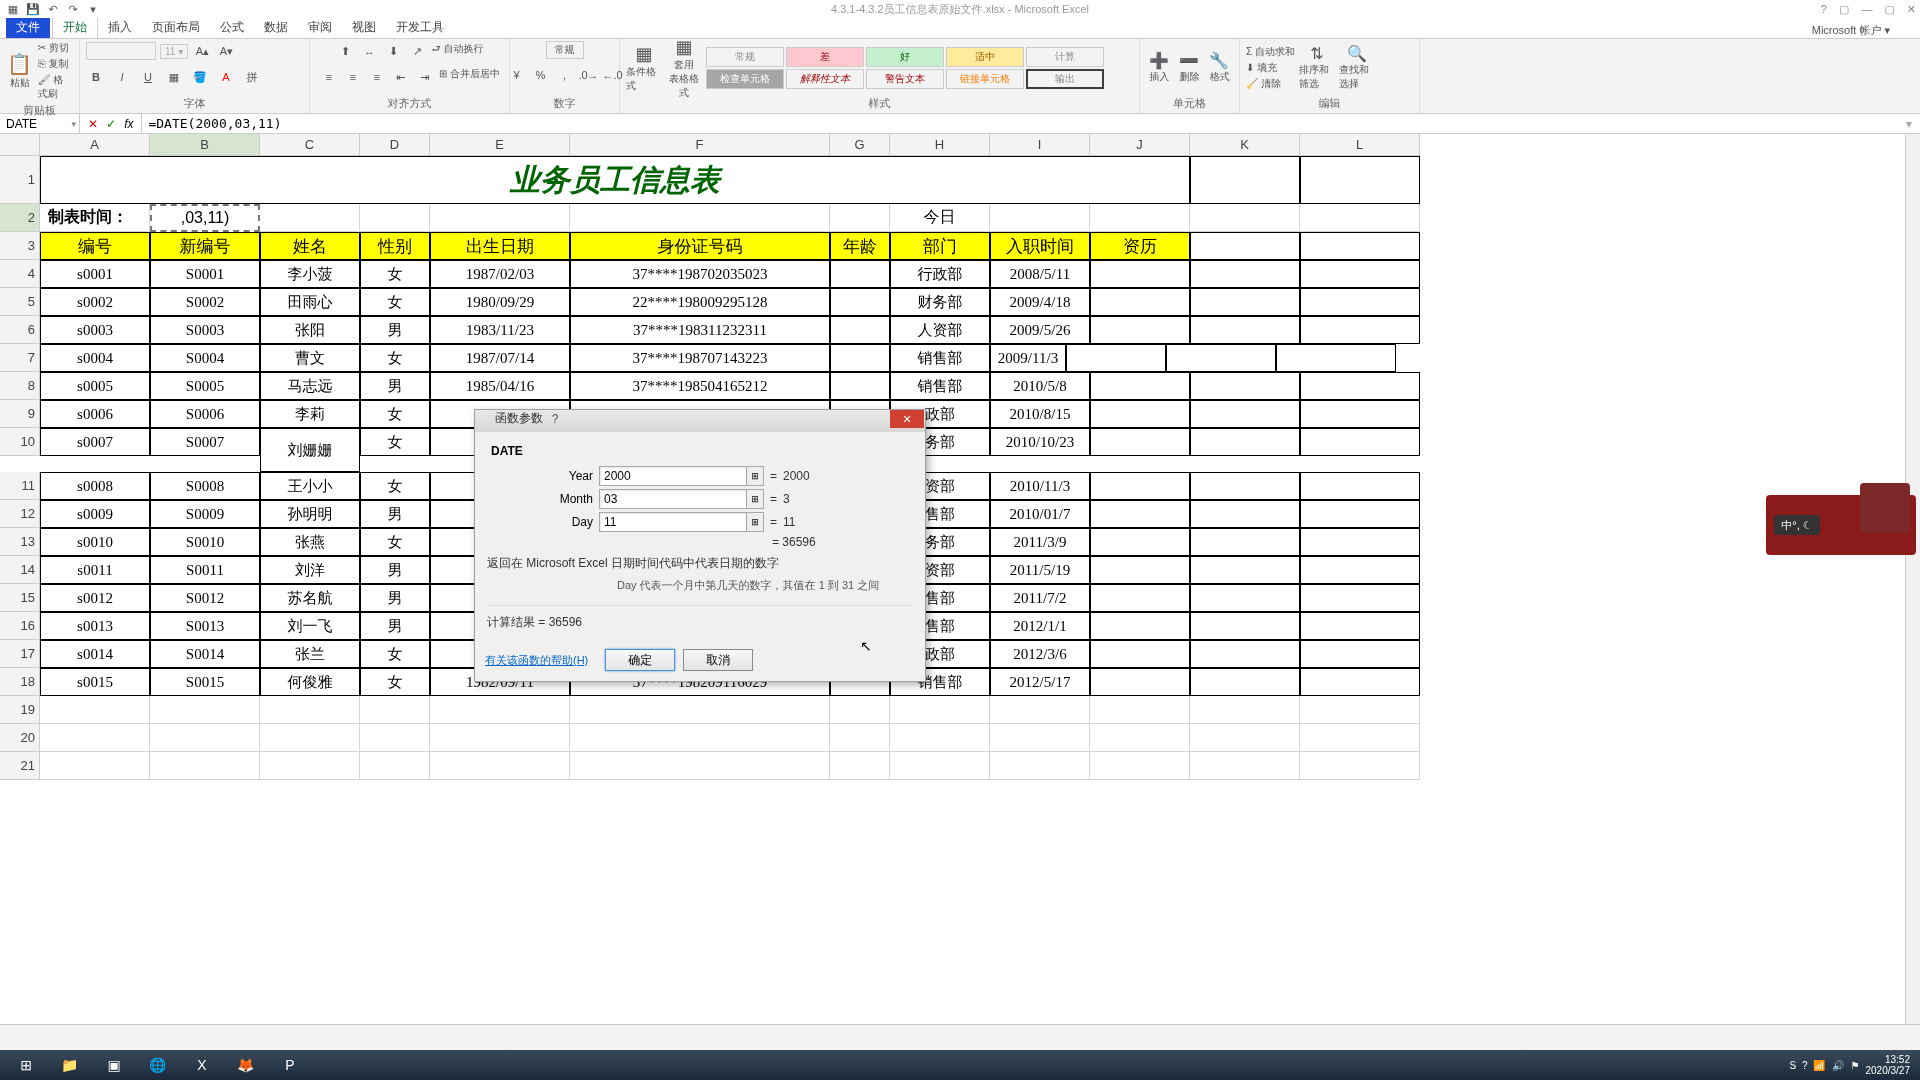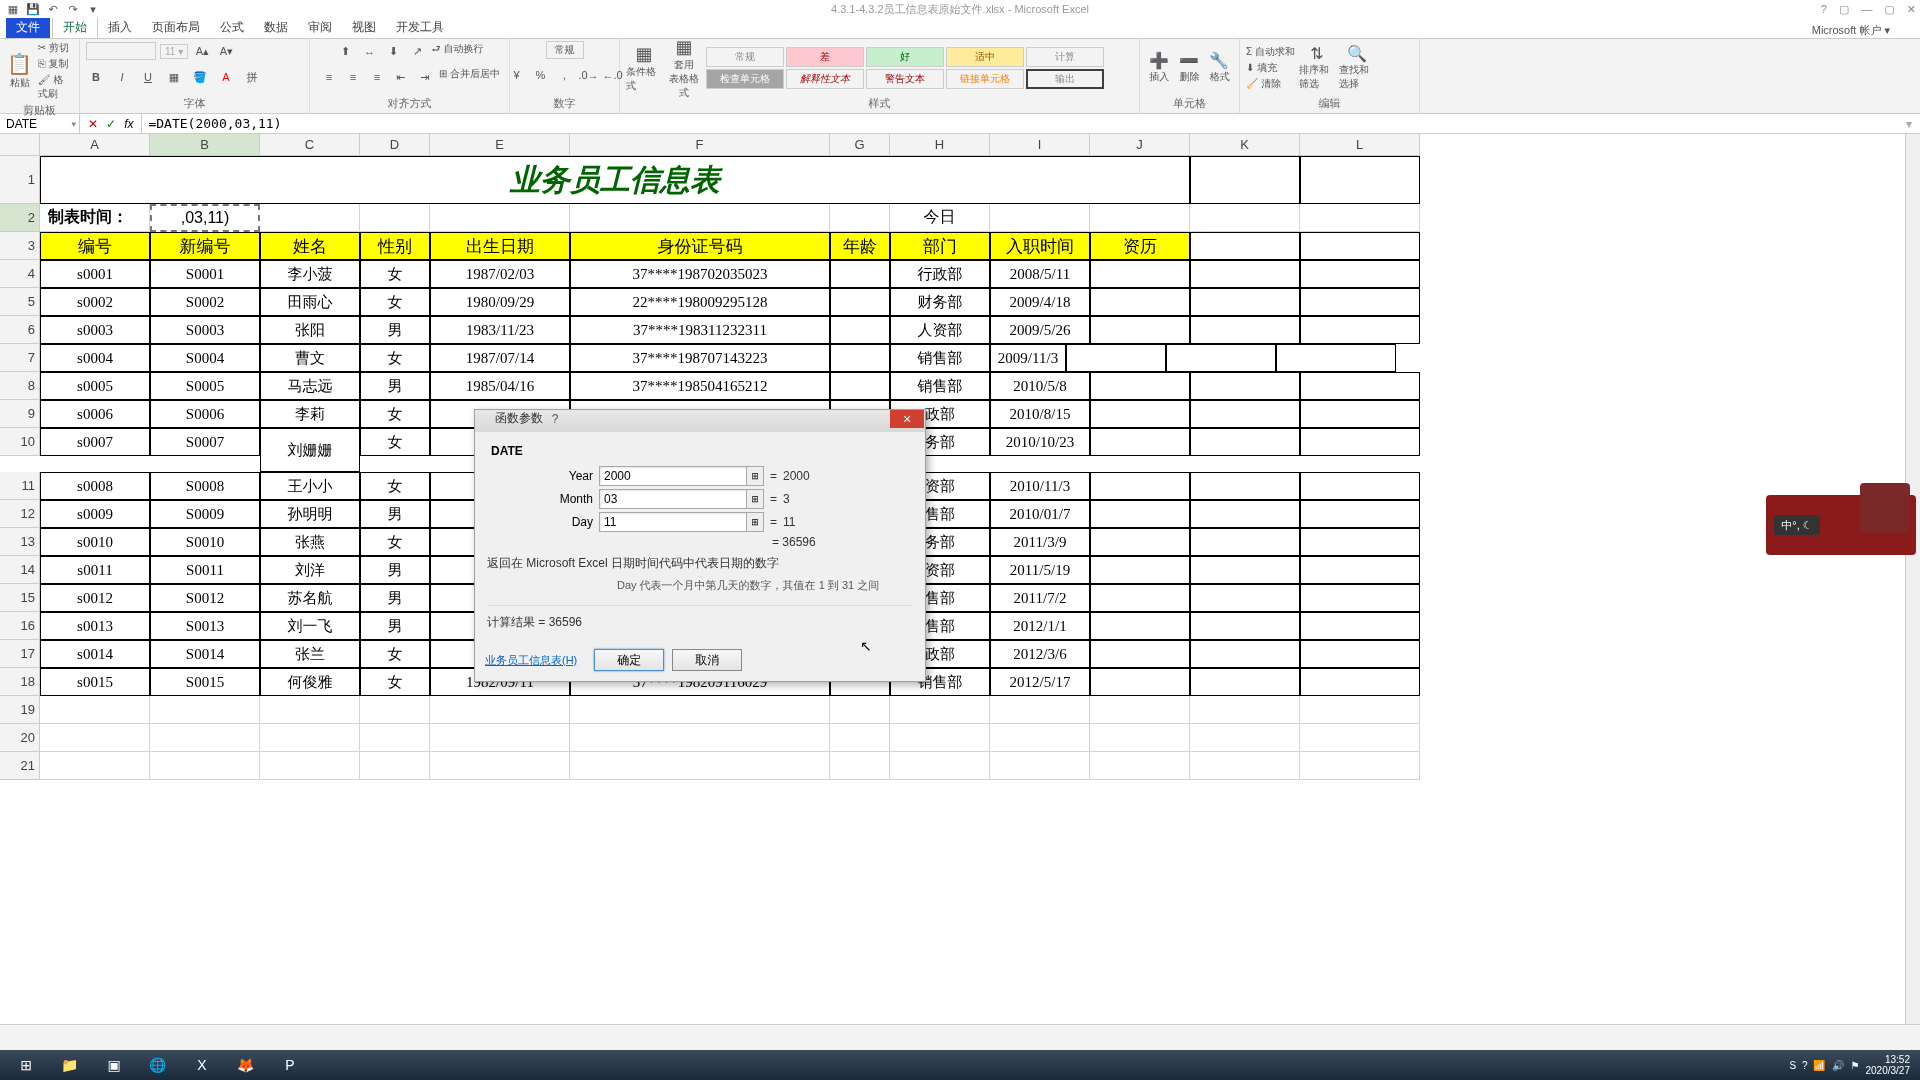--- a/index.html
+++ b/index.html
@@ -626,21 +626,21 @@
     <div class="argrow">
         <div class="alabel"></div>
         <div style="width:167px"></div>
         <span class="eq">= 36596</span>
       </div>
     <div class="desc">返回在 Microsoft Excel 日期时间代码中代表日期的数字</div>
     <div class="argdesc">Day  代表一个月中第几天的数字，其值在 1 到 31 之间</div>
     <div class="resultline">计算结果 = 36596</div>
   </div>
   <div class="footer">
-    <a class="helplink">业务员工信息表(H)</a>
+    <a class="helplink">有关该函数的帮助(H)</a>
     <div class="btn ok">确定</div>
     <div class="btn">取消</div>
   </div>
 </div>
 <div class="cursor-overlay">↖</div>
 
 <div class="floaty">
   <div class="badge">中°, ☾</div>
   <div class="avatar"></div>
 </div>

